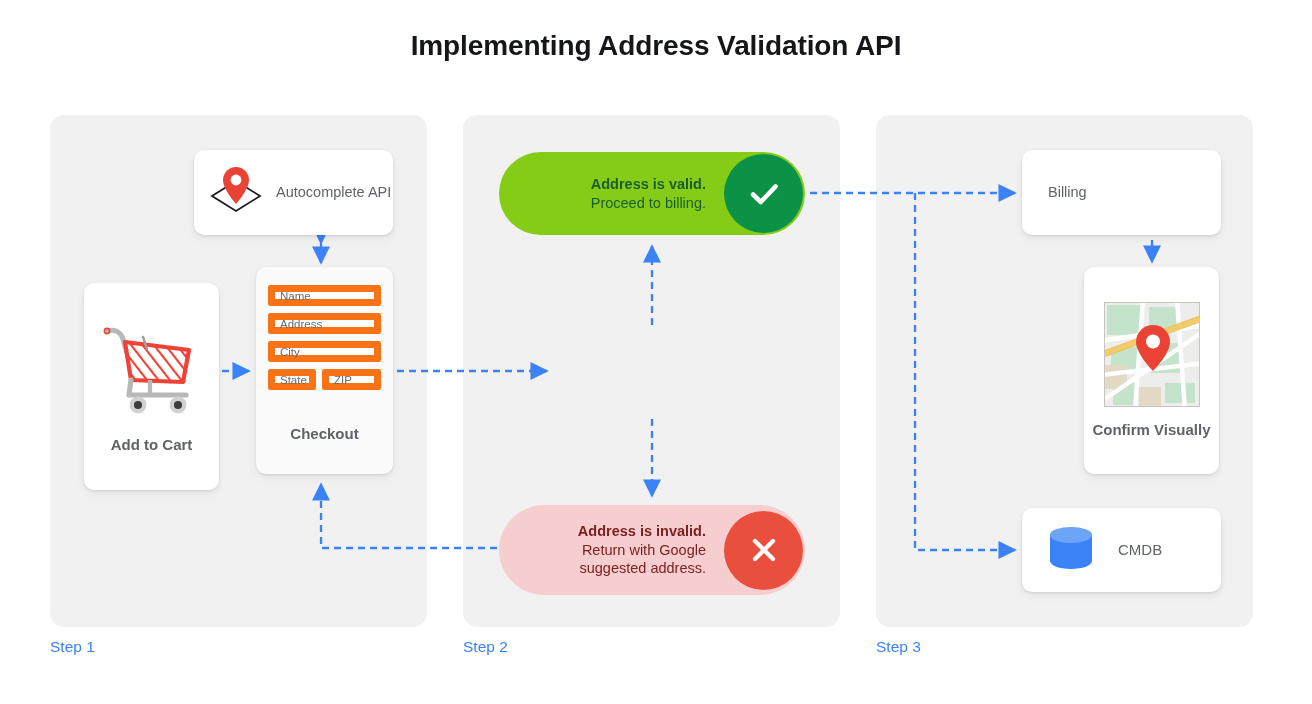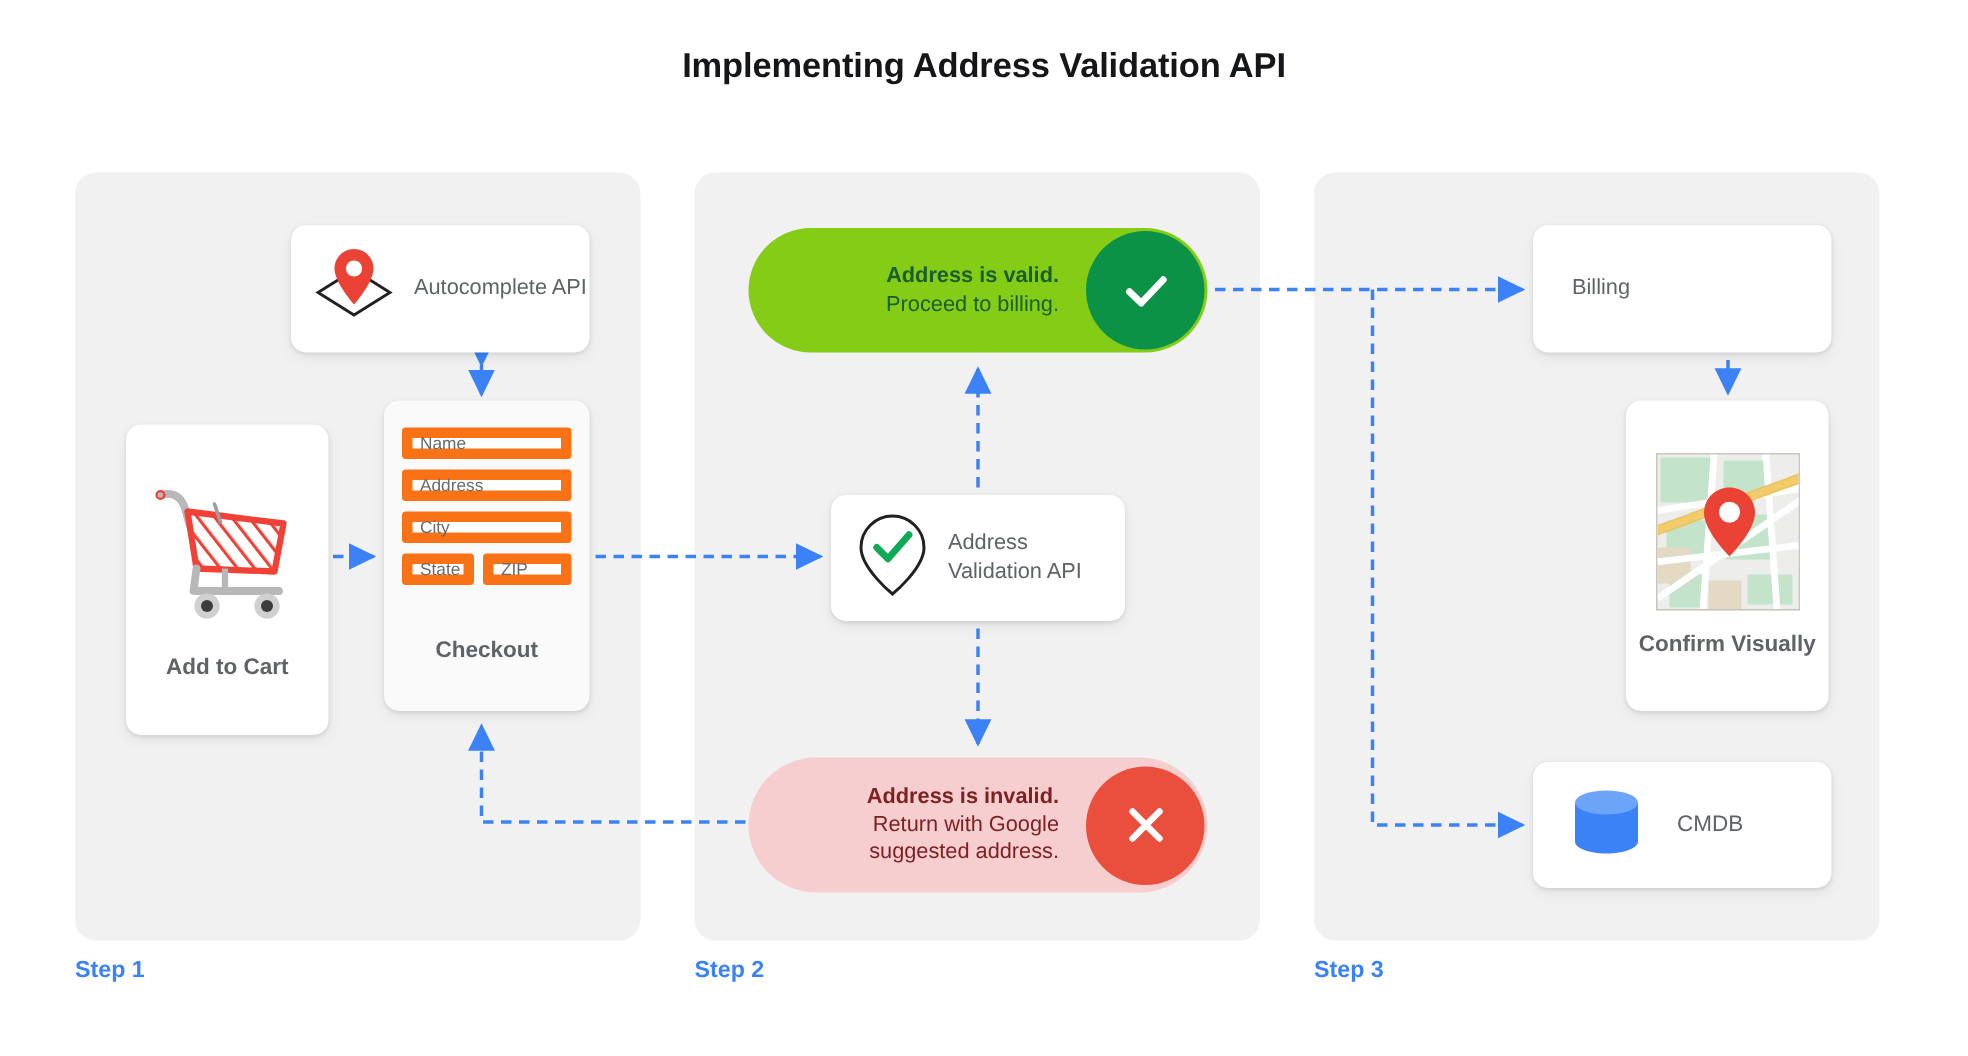--- a/index.html
+++ b/index.html
@@ -7,35 +7,35 @@
     width: 1312px; height: 704px;
     background: #ffffff;
     font-family: "Liberation Sans", sans-serif;
     overflow: hidden;
   }
   #stage { position: relative; width: 1312px; height: 704px; }
 
   .title {
     position: absolute; left: 0; top: 30px; width: 1312px;
     text-align: center;
-    font-size: 23px; font-weight: bold; color: #15161a;
+    font-size: 28px; font-weight: bold; color: #15161a;
     letter-spacing: -0.1px;
   }
 
   
   .panel {
     position: absolute; background: #f1f1f1; border-radius: 14px;
   }
   #panel1 { left: 50px;  top: 115px; width: 377px; height: 512px; }
   #panel2 { left: 463px; top: 115px; width: 377px; height: 512px; }
   #panel3 { left: 876px; top: 115px; width: 377px; height: 512px; }
 
   .step-label {
     position: absolute; top: 638px;
-    font-size: 15.5px; font-weight: bold; color: #3b82f6;
+    font-size: 15.5px; font-weight: normal; color: #3b82f6;
   }
   #steplab1 { left: 50px; }
   #steplab2 { left: 463px; }
   #steplab3 { left: 876px; }
 
   
   .card {
     position: absolute; background: #ffffff; border-radius: 10px;
     box-shadow: 0 1px 3px rgba(0,0,0,0.10), 0 4px 10px rgba(0,0,0,0.055);
   }
@@ -204,29 +204,20 @@
       <span class="l1">Address is valid.</span>
       <span>Proceed to billing.</span>
     </div>
     <div class="badge" id="valid-badge">
       <svg width="40" height="40" viewBox="0 0 40 40">
         <path d="M9 20.5 L16.8 28 L31.5 12.5" fill="none" stroke="#ffffff" stroke-width="4.6" stroke-linecap="round" stroke-linejoin="round"></path>
       </svg>
     </div>
   </div>
 
-  <div class="card card-h" id="ava-card">
-    <span>
-      <svg width="50" height="58" viewBox="0 0 50 58">
-        <path d="M25 3 C36.6 3 46 12.4 46 24 C46 38 25 55 25 55 C25 55 4 38 4 24 C4 12.4 13.4 3 25 3 Z" fill="none" stroke="#202124" stroke-width="2"></path>
-        <path d="M14.5 24 L22 31.5 L36 15.5" fill="none" stroke="#0fa958" stroke-width="4.6" stroke-linecap="round" stroke-linejoin="round"></path>
-      </svg>
-    </span>
-    <span class="card-label">Address Validation API</span>
-  </div>
 
   <div class="pill" id="invalid-pill">
     <div class="pill-text">
       <span class="l1">Address is invalid.</span>
       <span>Return with Google</span><br>
       <span>suggested address.</span>
     </div>
     <div class="badge" id="invalid-badge">
       <svg width="40" height="40" viewBox="0 0 40 40">
         <path d="M11 11 L29 29 M29 11 L11 29" stroke="#ffffff" stroke-width="4.3" stroke-linecap="round"></path>

